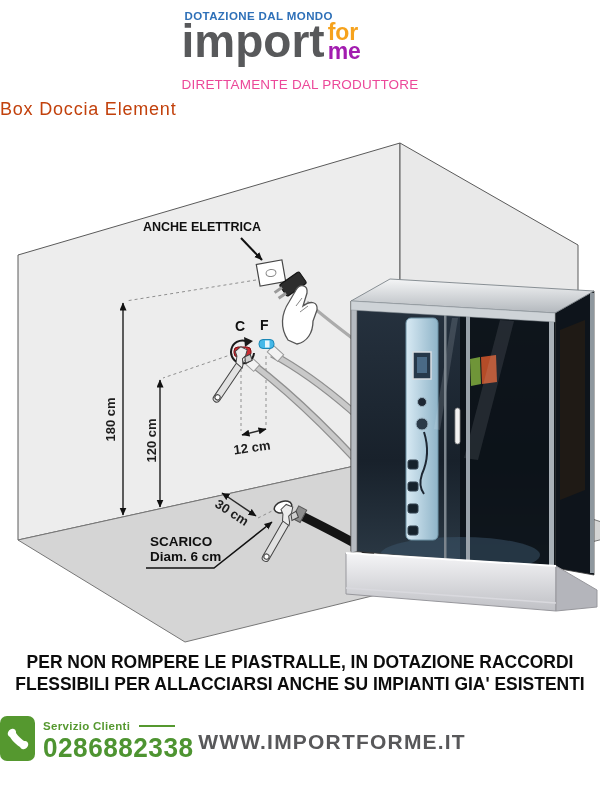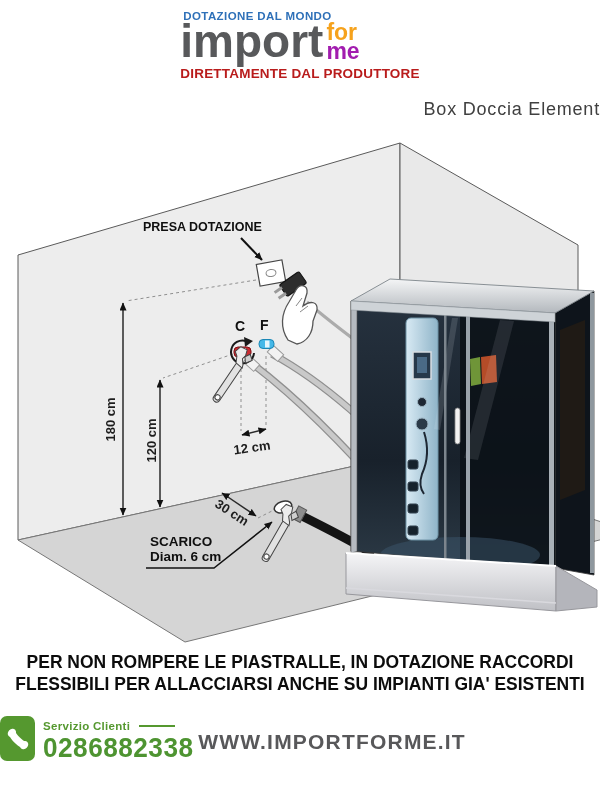--- a/index.html
+++ b/index.html
@@ -9,24 +9,24 @@
   }
 
   
   .logo{position:absolute;top:10px;left:50%;transform:translateX(-50%);display:flex;flex-direction:column;}
   .logo-top{color:#2e70b8;font-weight:bold;font-size:11.5px;letter-spacing:.4px;margin-left:3px;}
   .logo-mid{display:flex;align-items:center;margin-top:1px;}
   .logo-import{font-size:46px;font-weight:bold;color:#58595b;line-height:.78;letter-spacing:0;}
   .logo-accent{display:flex;flex-direction:column;margin-left:3px;font-weight:bold;font-size:23px;line-height:.82;}
   .logo-for{color:#f6a21c;}
   .logo-me{color:#a21caf;}
-  .logo-bottom{color:#b91c1c;font-weight:bold;font-size:13.5px;margin-top:5px;letter-spacing:.2px;}
-
-  
-  .title{position:absolute;top:99px;width:100%;text-align:right;font-size:18px;letter-spacing:.8px;color:#404040;font-weight:normal;}
+  .logo-bottom{color:#ec4899;font-weight:normal;font-size:13.5px;margin-top:16px;letter-spacing:.2px;}
+
+  
+  .title{position:absolute;top:99px;width:100%;text-align:left;font-size:18px;letter-spacing:.8px;color:#c2410c;font-weight:normal;}
 
   
   .diagram{position:absolute;top:130px;left:0;width:600px;height:520px;}
   .diagram svg{position:absolute;top:0;left:0;}
   .dlabel{position:absolute;font-weight:bold;font-size:12.5px;color:#0f0f0f;white-space:nowrap;}
   .cf{font-size:14px;}
   .dim{position:absolute;font-weight:bold;font-size:13px;color:#1d1d1d;text-align:center;white-space:nowrap;}
   .dim180{left:80px;top:282px;width:60px;transform:rotate(-90deg);}
   .dim120{left:121px;top:303px;width:60px;transform:rotate(-90deg);}
   .dim12{left:227px;top:310px;width:50px;transform:rotate(-8deg);}
@@ -213,21 +213,21 @@
 
       <g>
         <polygon points="346,423 556,436 556,481 346,464" fill="url(#trayGrad)" stroke="#97979c" stroke-width="1"></polygon>
         <polygon points="556,436 597,460 597,477 556,481" fill="#b4b5bb" stroke="#97979c" stroke-width="1"></polygon>
         <line x1="346" y1="423" x2="556" y2="436" stroke="#ffffff" stroke-width="2"></line>
         <line x1="346" y1="458" x2="556" y2="473" stroke="#d9d9de" stroke-width="1.5"></line>
       </g>
     </g>
   </svg>
 
-  <div class="dlabel" style="left:143px;top:90px;">PRESA DOTAZIONE</div>
+  <div class="dlabel" style="left:143px;top:90px;">ANCHE ELETTRICA</div>
   <div class="dlabel cf" style="left:235px;top:188px;">C</div>
   <div class="dlabel cf" style="left:260px;top:187px;">F</div>
   <div class="dim dim180">180 cm</div>
   <div class="dim dim120">120 cm</div>
   <div class="dim dim12">12 cm</div>
   <div class="dim dim30">30 cm</div>
   <div class="scarico">
     <div>SCARICO</div>
     <div>Diam. 6 cm</div>
   </div>

